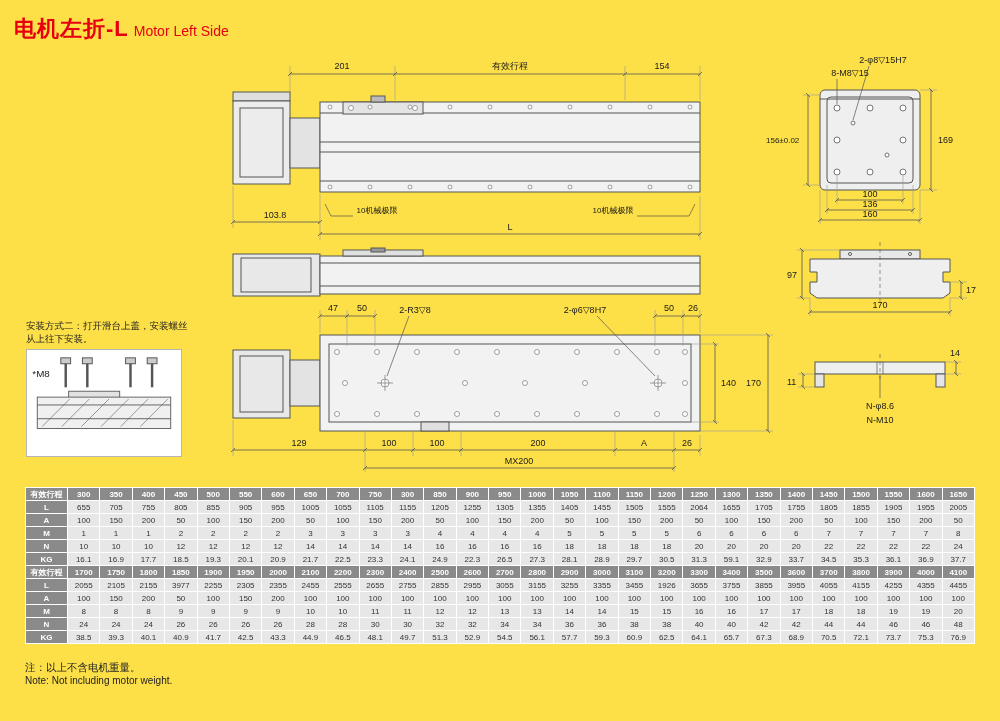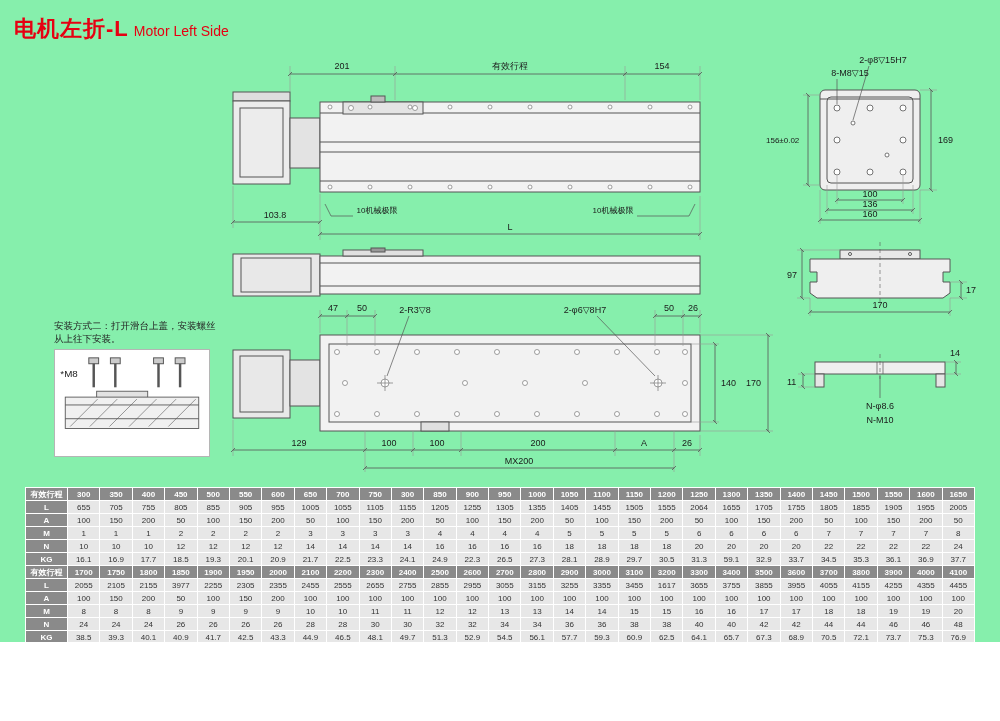--- a/index.html
+++ b/index.html
@@ -1,17 +1,17 @@
 <!DOCTYPE html>
 <html><head>
 <meta charset="utf-8">
 <style>
   * { margin:0; padding:0; box-sizing:border-box; }
   body { background:#fff; }
-  .sheet { position:relative; width:1000px; height:642px; background:#86efac;
+  .sheet { position:relative; width:1000px; height:721px; background:#fde047;
            font-family:"Liberation Sans", sans-serif; overflow:hidden; }
   .title { position:absolute; left:14px; top:14px; color:#e60012; white-space:nowrap; }
   .t-zh { font-size:22px; font-weight:bold; letter-spacing:1px; }
   .t-en { font-size:14px; margin-left:5px; }
   .dwg { position:absolute; overflow:visible; }
   text { font-family:"Liberation Sans", sans-serif; fill:#1a1a1a; }
   .dimtxt { font-size:9px; text-anchor:middle; }
   .ta-s { text-anchor:start; }
   .f8 { font-size:8px; }
   .f10 { font-size:10px; }
@@ -316,21 +316,21 @@
       <line class="ext" x1="30" y1="57" x2="13" y2="57"></line>
       <line class="dl" x1="18" y1="44" x2="18" y2="57" marker-start="url(#mkA)" marker-end="url(#mkA)"></line>
       <text class="dimtxt ta-s" x="2" y="55">11</text>
       <line class="ldr" x1="95" y1="68" x2="95" y2="46"></line>
       <text class="dimtxt" x="95" y="79">N-φ8.6</text>
       <text class="dimtxt" x="95" y="93">N-M10</text>
     </g>
   </svg>
 
 
-  <div class="panel" style="left:54px; top:320px">
+  <div class="panel" style="left:26px; top:320px">
     <div class="ptext">安装方式二：打开滑台上盖，安装螺丝从上往下安装。</div>
     <svg class="pbox" width="156" height="108" viewBox="0 0 156 108">
       <g stroke="#555">
         <rect x="34" y="8" width="10" height="6" fill="#ccc"></rect>
           <line x1="39" y1="14" x2="39" y2="38" stroke-width="2.5"></line>
         <rect x="56" y="8" width="10" height="6" fill="#ccc"></rect>
           <line x1="61" y1="14" x2="61" y2="38" stroke-width="2.5"></line>
         <rect x="100" y="8" width="10" height="6" fill="#ccc"></rect>
           <line x1="105" y1="14" x2="105" y2="38" stroke-width="2.5"></line>
         <rect x="122" y="8" width="10" height="6" fill="#ccc"></rect>
@@ -584,21 +584,21 @@
           <td>2555</td>
           <td>2655</td>
           <td>2755</td>
           <td>2855</td>
           <td>2955</td>
           <td>3055</td>
           <td>3155</td>
           <td>3255</td>
           <td>3355</td>
           <td>3455</td>
-          <td>1617</td>
+          <td>1926</td>
           <td>3655</td>
           <td>3755</td>
           <td>3855</td>
           <td>3955</td>
           <td>4055</td>
           <td>4155</td>
           <td>4255</td>
           <td>4355</td>
           <td>4455</td>
         </tr>
@@ -722,14 +722,18 @@
           <td>68.9</td>
           <td>70.5</td>
           <td>72.1</td>
           <td>73.7</td>
           <td>75.3</td>
           <td>76.9</td>
         </tr>
       </tbody>
   </table>
 
+  <div class="notes">
+    <div class="note-zh">注：以上不含电机重量。</div>
+    <div class="note-en">Note: Not including motor weight.</div>
+  </div>
 
 </div>
 
 </body></html>

